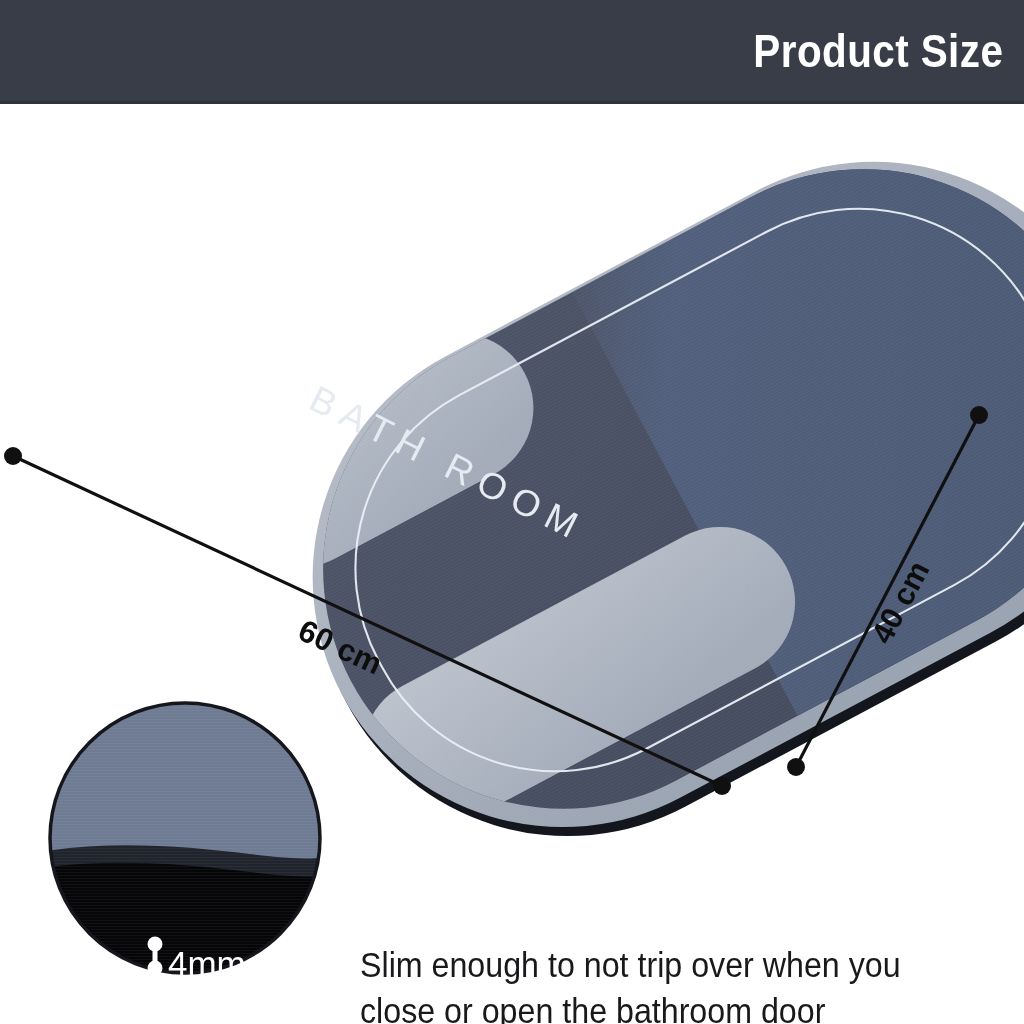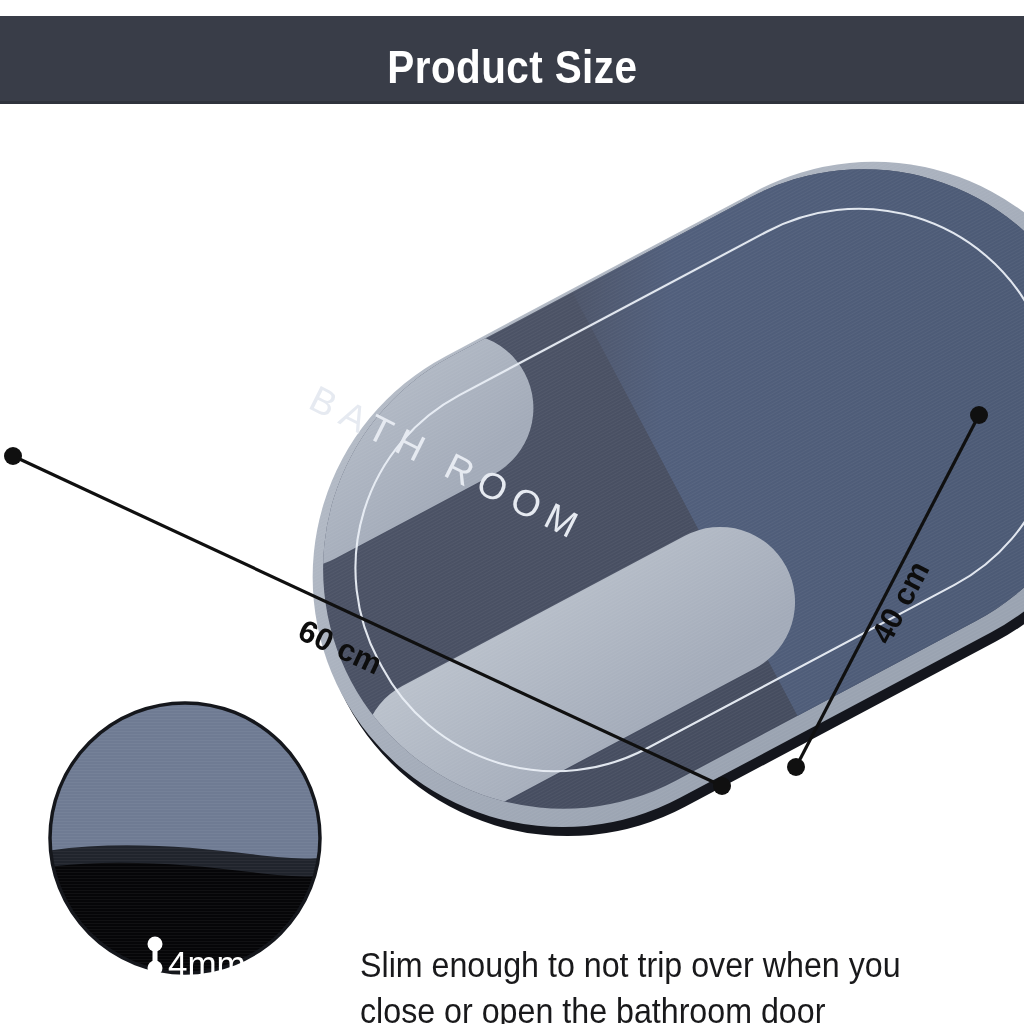--- a/index.html
+++ b/index.html
@@ -1,21 +1,21 @@
 <!DOCTYPE html>
 <html><head>
 <meta charset="utf-8">
 <style>
   html,body{margin:0;padding:0;background:#ffffff;}
   body{width:1024px;height:1024px;position:relative;overflow:hidden;
        font-family:"Liberation Sans","DejaVu Sans",sans-serif;}
 
   
-  #header{position:absolute;left:0;top:16px;width:1024px;height:101px;
-          background:#393d48;display:flex;align-items:center;justify-content:center;}
+  #header{position:absolute;left:0;top:0;width:1024px;height:101px;
+          background:#393d48;display:flex;align-items:center;justify-content:flex-end;}
   #header-title{color:#ffffff;font-size:47px;font-weight:bold;letter-spacing:.5px;
                 transform:scaleX(.86);transform-origin:center;white-space:nowrap;}
   #header-rule{position:absolute;left:0;top:101px;width:1024px;height:3px;background:#2f333c;}
 
   
   #stage{position:absolute;left:0;top:104px;width:1024px;height:920px;background:#fff;}
   #mat-svg,#dims-svg,#detail-svg{position:absolute;left:0;top:0;}
 
   
   #caption{position:absolute;left:360px;top:838px;width:630px;

